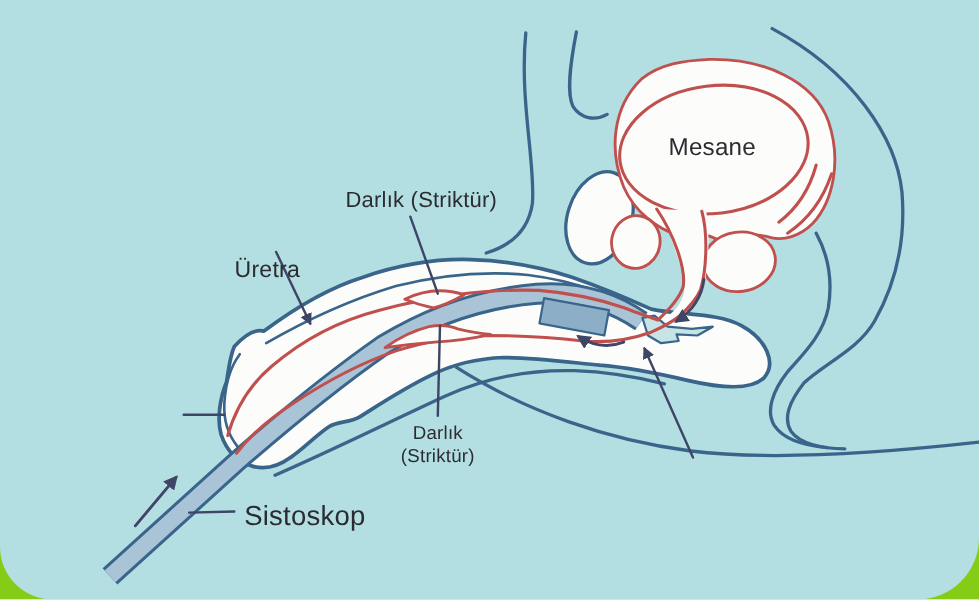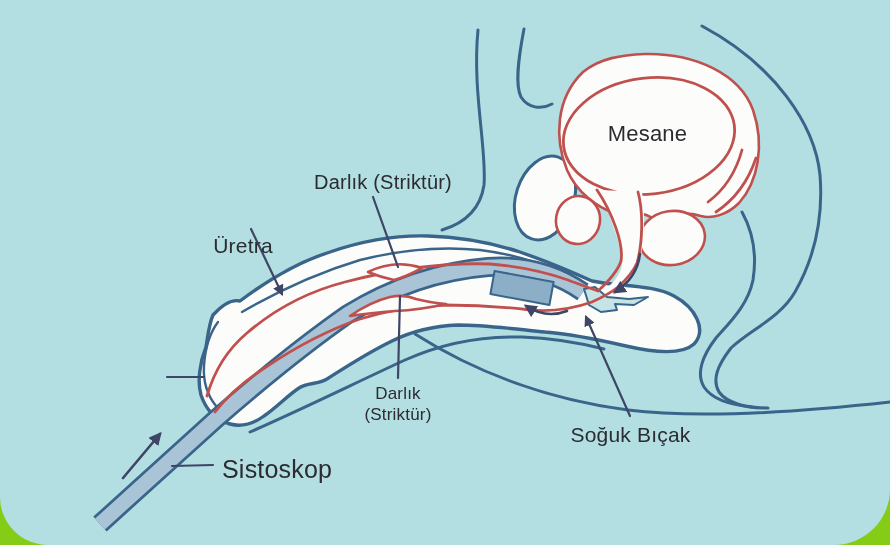--- a/index.html
+++ b/index.html
@@ -82,15 +82,14 @@
     </svg>
 
     <div class="lbl c" style="left:575px;top:120px;width:145px;font-size:22px;">Mesane</div>
     <div class="lbl c" style="left:288px;top:170px;width:190px;font-size:20px;">Darlık (Striktür)</div>
     <div class="lbl c" style="left:188px;top:201px;width:110px;font-size:21px;margin-top:32px;">Üretra</div>
     <div class="lbl c" style="left:318px;top:383px;width:160px;font-size:17px;">
       <div>Darlık</div>
       <div>(Striktür)</div>
     </div>
     <div class="lbl" style="left:222px;top:454px;font-size:25px;">Sistoskop</div>
-    <div class="lbl c" style="left:548px;top:422px;width:165px;font-size:21px;">Soğuk Bıçak</div>
   </div>
 </div>
 
 </body></html>

